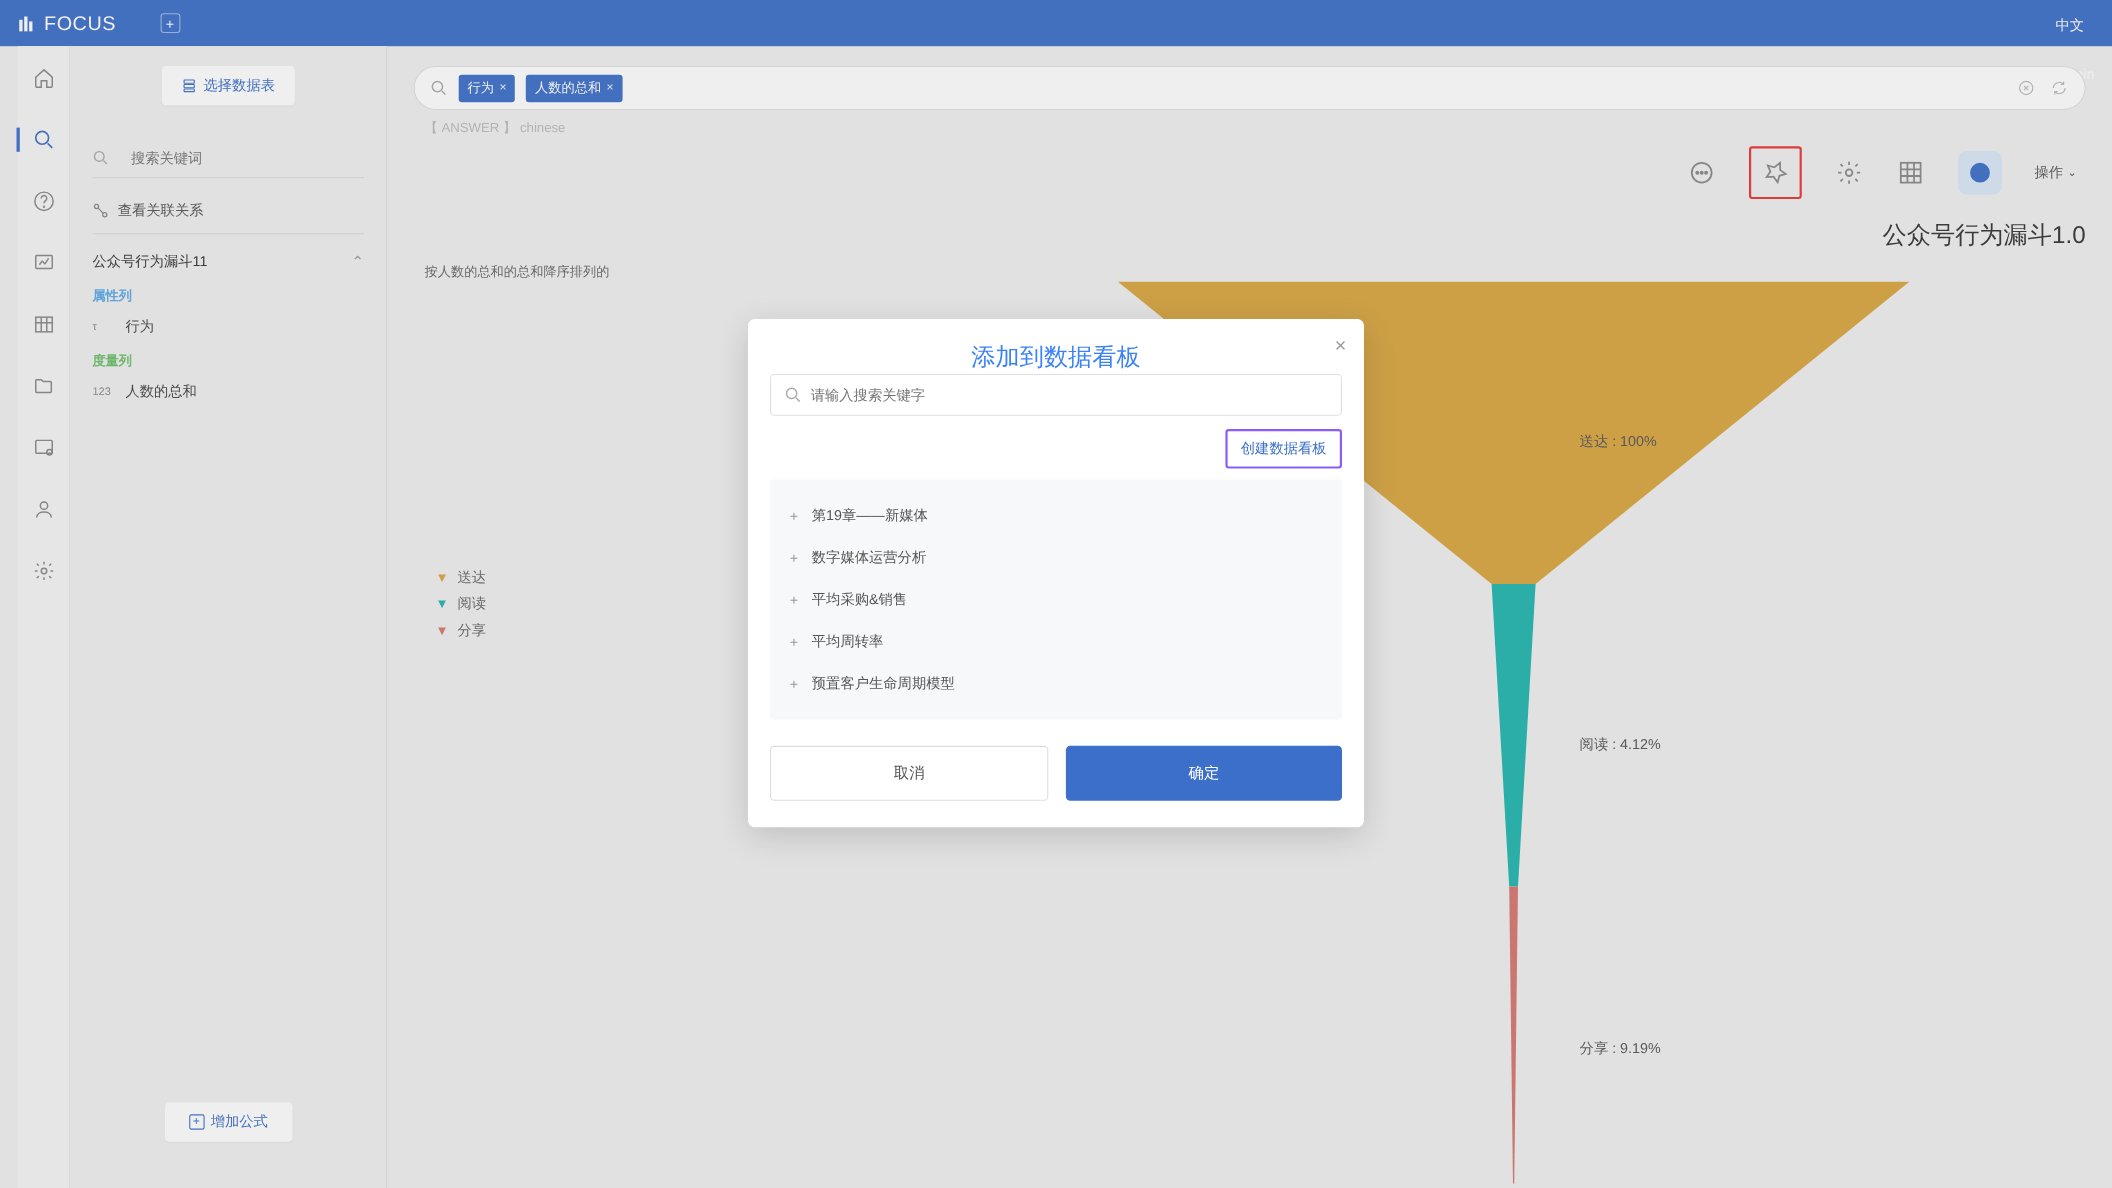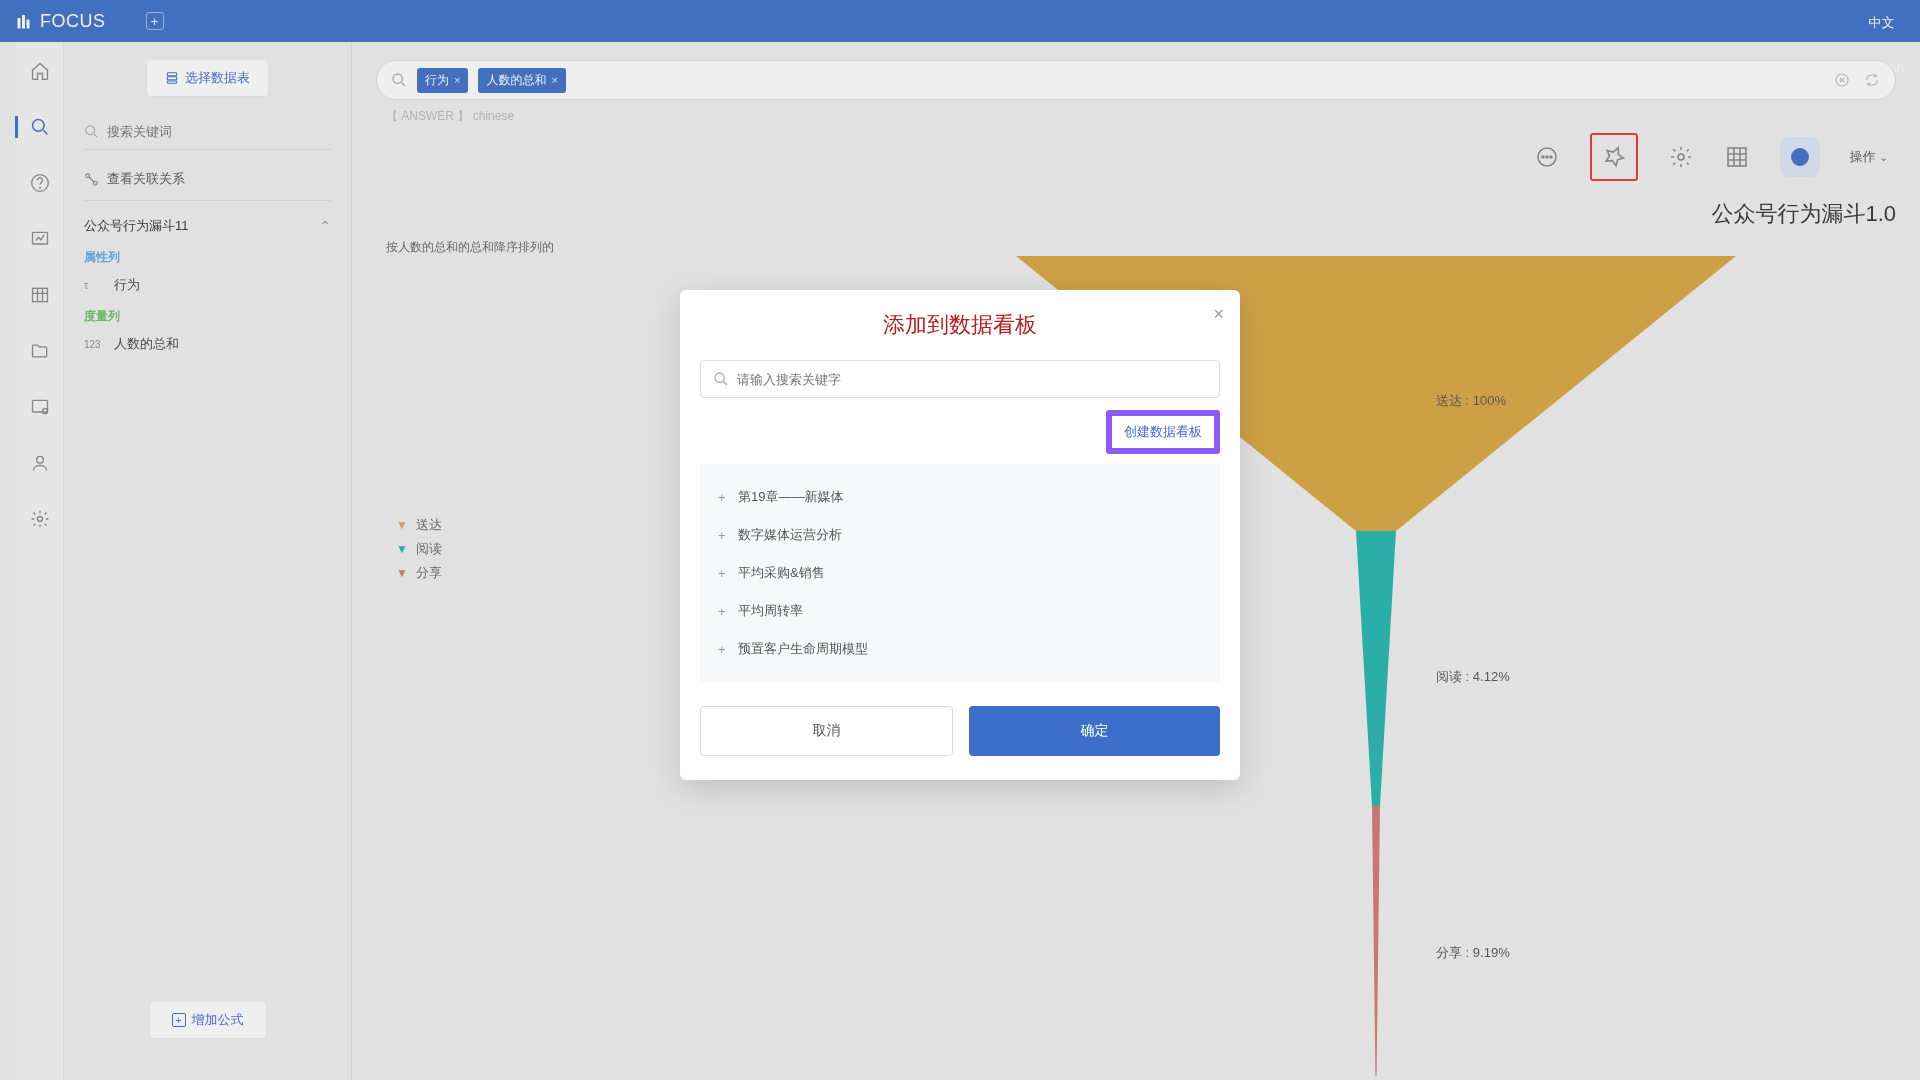--- a/index.html
+++ b/index.html
@@ -18,21 +18,21 @@
 
 
 .icon-rail { width: 48px; background: #f5f5f5; border-right: 1px solid #e5e5e5; display: flex; flex-direction: column; align-items: center; padding-top: 18px; gap: 34px; }
 .rail-icon { width: 22px; height: 22px; color: #888; cursor: pointer; display:flex; align-items:center; justify-content:center;}
 .rail-icon.active { color: #3b6fc9; }
 .icon-rail .rail-icon:nth-child(2){ border-left: 3px solid #3b6fc9; padding-left: 11px; margin-left: -14px; width: 36px;}
 
 
 .side-panel { width: 288px; background: #f0f0f0; border-right: 1px solid #e0e0e0; padding: 18px 20px; display: flex; flex-direction: column; }
 .select-ds-btn { align-self: center; background: #fff; padding: 9px 18px; border-radius: 4px; font-size: 13px; color: #3b6fc9; display: flex; align-items: center; gap: 6px; cursor: pointer; box-shadow: 0 1px 2px rgba(0,0,0,0.04);}
-.search-row { margin-top: 28px; display: flex; align-items: center; gap: 8px; border-bottom: 1px solid #ddd; padding-bottom: 10px; }
+.search-row { margin-top: 40px; display: flex; align-items: center; gap: 20px; border-bottom: 1px solid #ddd; padding-bottom: 10px; }
 .search-row input { border: none; background: transparent; outline: none; font-size: 13px; flex: 1; color: #555; }
 .relation-row { margin-top: 20px; display: flex; align-items: center; gap: 8px; font-size: 13px; color: #555; padding-bottom: 12px; border-bottom: 1px solid #ddd;}
 .dataset-row { margin-top: 16px; display: flex; align-items: center; justify-content: space-between; font-size: 13px; color: #333; }
 .chevron { color: #999; font-size: 14px;}
 .section-label { font-size: 12px; margin-top: 14px; font-weight: bold; }
 .attr-label { color: #5aa9e6; }
 .metric-label { color: #6abf69; }
 .field-row { margin-top: 10px; display: flex; align-items: center; gap: 10px; font-size: 13px; color: #444; }
 .field-type { color: #888; font-size: 10px; width: 20px; }
 .add-formula-btn { margin-top: auto; align-self: center; margin-bottom: 24px; background: #fff; padding: 9px 22px; border-radius: 4px; font-size: 13px; color: #3b6fc9; display: flex; align-items: center; gap: 6px; cursor: pointer; box-shadow: 0 1px 2px rgba(0,0,0,0.04);}
@@ -60,25 +60,25 @@
 
 
 .funnel-wrap { position: relative; flex: 1; }
 .legend { position: absolute; left: 20px; top: 260px; font-size: 13px; color: #666; }
 .legend-item { display: flex; align-items: center; gap: 8px; margin-bottom: 6px; }
 .legend-swatch { font-size: 12px; }
 .funnel-svg { position: absolute; left: 640px; top: 0px; }
 .funnel-label { position: absolute; font-size: 13px; color: #555; white-space: nowrap;}
 .modal { position: absolute; left: 680px; top: 290px; width: 560px; background: #fff; border-radius: 6px; box-shadow: 0 8px 30px rgba(0,0,0,0.15); z-index: 60; padding: 20px 0 24px; }
 .modal-close { position: absolute; right: 16px; top: 14px; color: #999; font-size: 18px; cursor: pointer; }
-.modal-title { text-align: center; font-size: 22px; color: #b91c1c; margin-bottom: 20px; }
+.modal-title { text-align: center; font-size: 22px; color: #3b82f6; }
 .modal-search { margin: 0 20px; border: 1px solid #e0e0e0; border-radius: 4px; height: 38px; display: flex; align-items: center; padding: 0 12px; gap: 8px; }
 .modal-search input { border: none; outline: none; flex: 1; font-size: 13px; }
 .modal-create { text-align: right; margin: 12px 20px 10px; }
-.modal-create-btn { display: inline-block; border: 6px solid #8b5cf6; padding: 7px 12px; font-size: 13px; color: #3b6fc9; border-radius: 3px; cursor: pointer; }
+.modal-create-btn { display: inline-block; border: 2px solid #8b5cf6; padding: 7px 12px; font-size: 13px; color: #3b6fc9; border-radius: 3px; cursor: pointer; }
 .modal-list { margin: 0 20px; background: #f7f8f9; border-radius: 3px; padding: 14px 18px; min-height: 210px; }
 .modal-list-item { font-size: 13px; color: #555; padding: 10px 0; display: flex; align-items: center; gap: 10px; cursor: pointer; }
 .modal-list-item .plus { color: #999; width: 10px; }
 .modal-actions { display: flex; gap: 16px; margin: 24px 20px 0; }
 .modal-btn { flex: 1; height: 50px; border-radius: 4px; display: flex; align-items: center; justify-content: center; font-size: 14px; cursor: pointer; }
 .btn-cancel { background: #fff; border: 1px solid #ddd; color: #555; }
 .btn-ok { background: #3b6fc9; color: #fff; }
 
 .dim-overlay { position:absolute; inset:0; background: rgba(120,120,120,0.12); z-index: 40; pointer-events:none;}
 </style>

